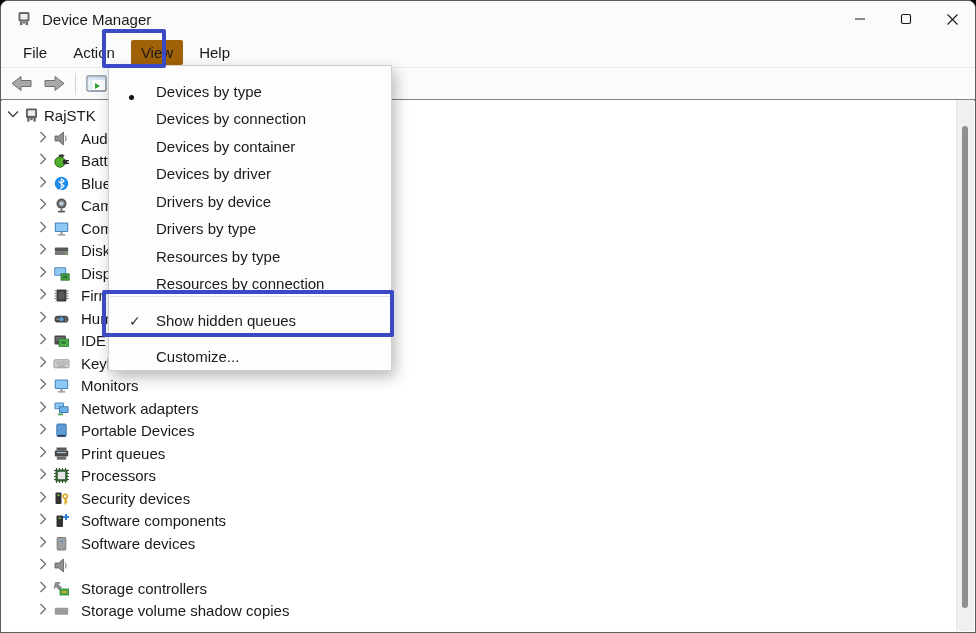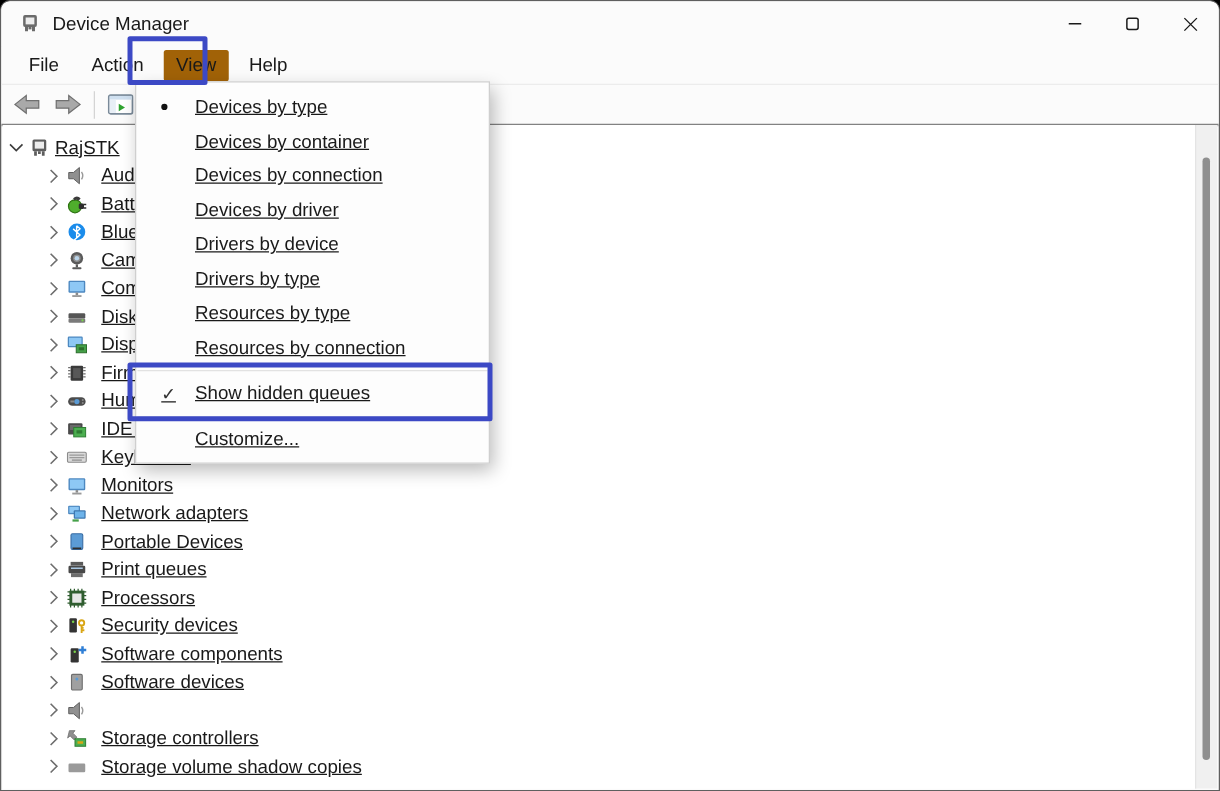--- a/index.html
+++ b/index.html
@@ -17,35 +17,35 @@
   .menubar .mitem{padding:4px 10px;margin-right:6px;border-radius:2px;}
   .menubar .mitem.active{background:#a16207;}
   
   .toolbar{height:31px;display:flex;align-items:center;background:#fbfbfb;
     border-top:1px solid #ececec;border-bottom:2px solid #828282;}
   .tb-icon{margin-left:10px;display:flex;align-items:center;}
   .tb-sep{width:1px;height:22px;background:#d4d4d4;margin:0 8px 0 10px;}
   
   .content{position:absolute;left:1px;right:1px;top:99px;bottom:1px;background:#fff;overflow:hidden;}
   .tree{position:absolute;left:0;top:7px;right:18px;}
-  .trow{display:flex;align-items:center;height:22.5px;font-size:15px;color:#191919;white-space:nowrap;text-decoration:underline;}
+  .trow{display:flex;align-items:flex-start;height:22.5px;font-size:15px;color:#191919;white-space:nowrap;}
   .trow.root{padding-left:4px;}
   .trow.child{padding-left:34px;}
   .chev{width:14px;height:14px;display:flex;align-items:center;justify-content:center;flex:0 0 auto;}
   .ticon{width:17px;height:17px;margin-left:3px;flex:0 0 auto;}
   .trow.child .tlabel{margin-left:11px;}
   .trow.root .tlabel{margin-left:4px;}
   
   .scroll-track{position:absolute;top:0;bottom:0;right:0;width:17px;background:#f0f0f0;border-left:1px solid #e4e4e4;}
   .scroll-thumb{position:absolute;left:5px;width:6px;top:26px;height:482px;background:#8f8f8f;border-radius:3px;}
   
   .dropdown{position:absolute;left:107px;top:64px;width:284px;background:#fdfdfd;
     border:1px solid #cfcfcf;box-shadow:3px 6px 14px rgba(0,0,0,.28);z-index:10;
     padding:6px 0 5px 0;box-sizing:border-box;}
-  .ditem{height:27.5px;display:flex;align-items:center;font-size:15px;color:#1a1a1a;padding-left:14px;text-decoration:underline;}
+  .ditem{height:27.5px;display:flex;align-items:flex-end;font-size:15px;color:#1a1a1a;padding-left:14px;}
   .dmarker{width:33px;display:flex;align-items:center;justify-content:flex-start;padding-left:6px;box-sizing:border-box;color:#222;}
   .dmarker .radio-dot{width:5px;height:5px;border-radius:50%;background:#111;display:inline-block;}
   .dmarker .check{font-size:14px;color:#333;}
   .dsep{height:1px;background:#e2e2e2;margin:4px 1px;}
   
   .annot{position:absolute;border:4px solid #3c49c5;border-radius:2px;box-sizing:border-box;z-index:20;pointer-events:none;}
   .annot-view{left:101px;top:28px;width:64px;height:39px;}
   .annot-hidden{left:101px;top:289px;width:292px;height:47px;}
 </style>
 </head>
@@ -428,25 +428,25 @@
 
   <div class="dropdown" id="dropdown">
       <div class="ditem">
     <span class="dmarker">
           <span class="radio-dot"></span>
         </span>
     <span class="dlabel">Devices by type</span>
   </div>
       <div class="ditem">
     <span class="dmarker"></span>
+    <span class="dlabel">Devices by connection</span>
+  </div>
+      <div class="ditem">
+    <span class="dmarker"></span>
     <span class="dlabel">Devices by container</span>
-  </div>
-      <div class="ditem">
-    <span class="dmarker"></span>
-    <span class="dlabel">Devices by connection</span>
   </div>
       <div class="ditem">
     <span class="dmarker"></span>
     <span class="dlabel">Devices by driver</span>
   </div>
       <div class="ditem">
     <span class="dmarker"></span>
     <span class="dlabel">Drivers by device</span>
   </div>
       <div class="ditem">

